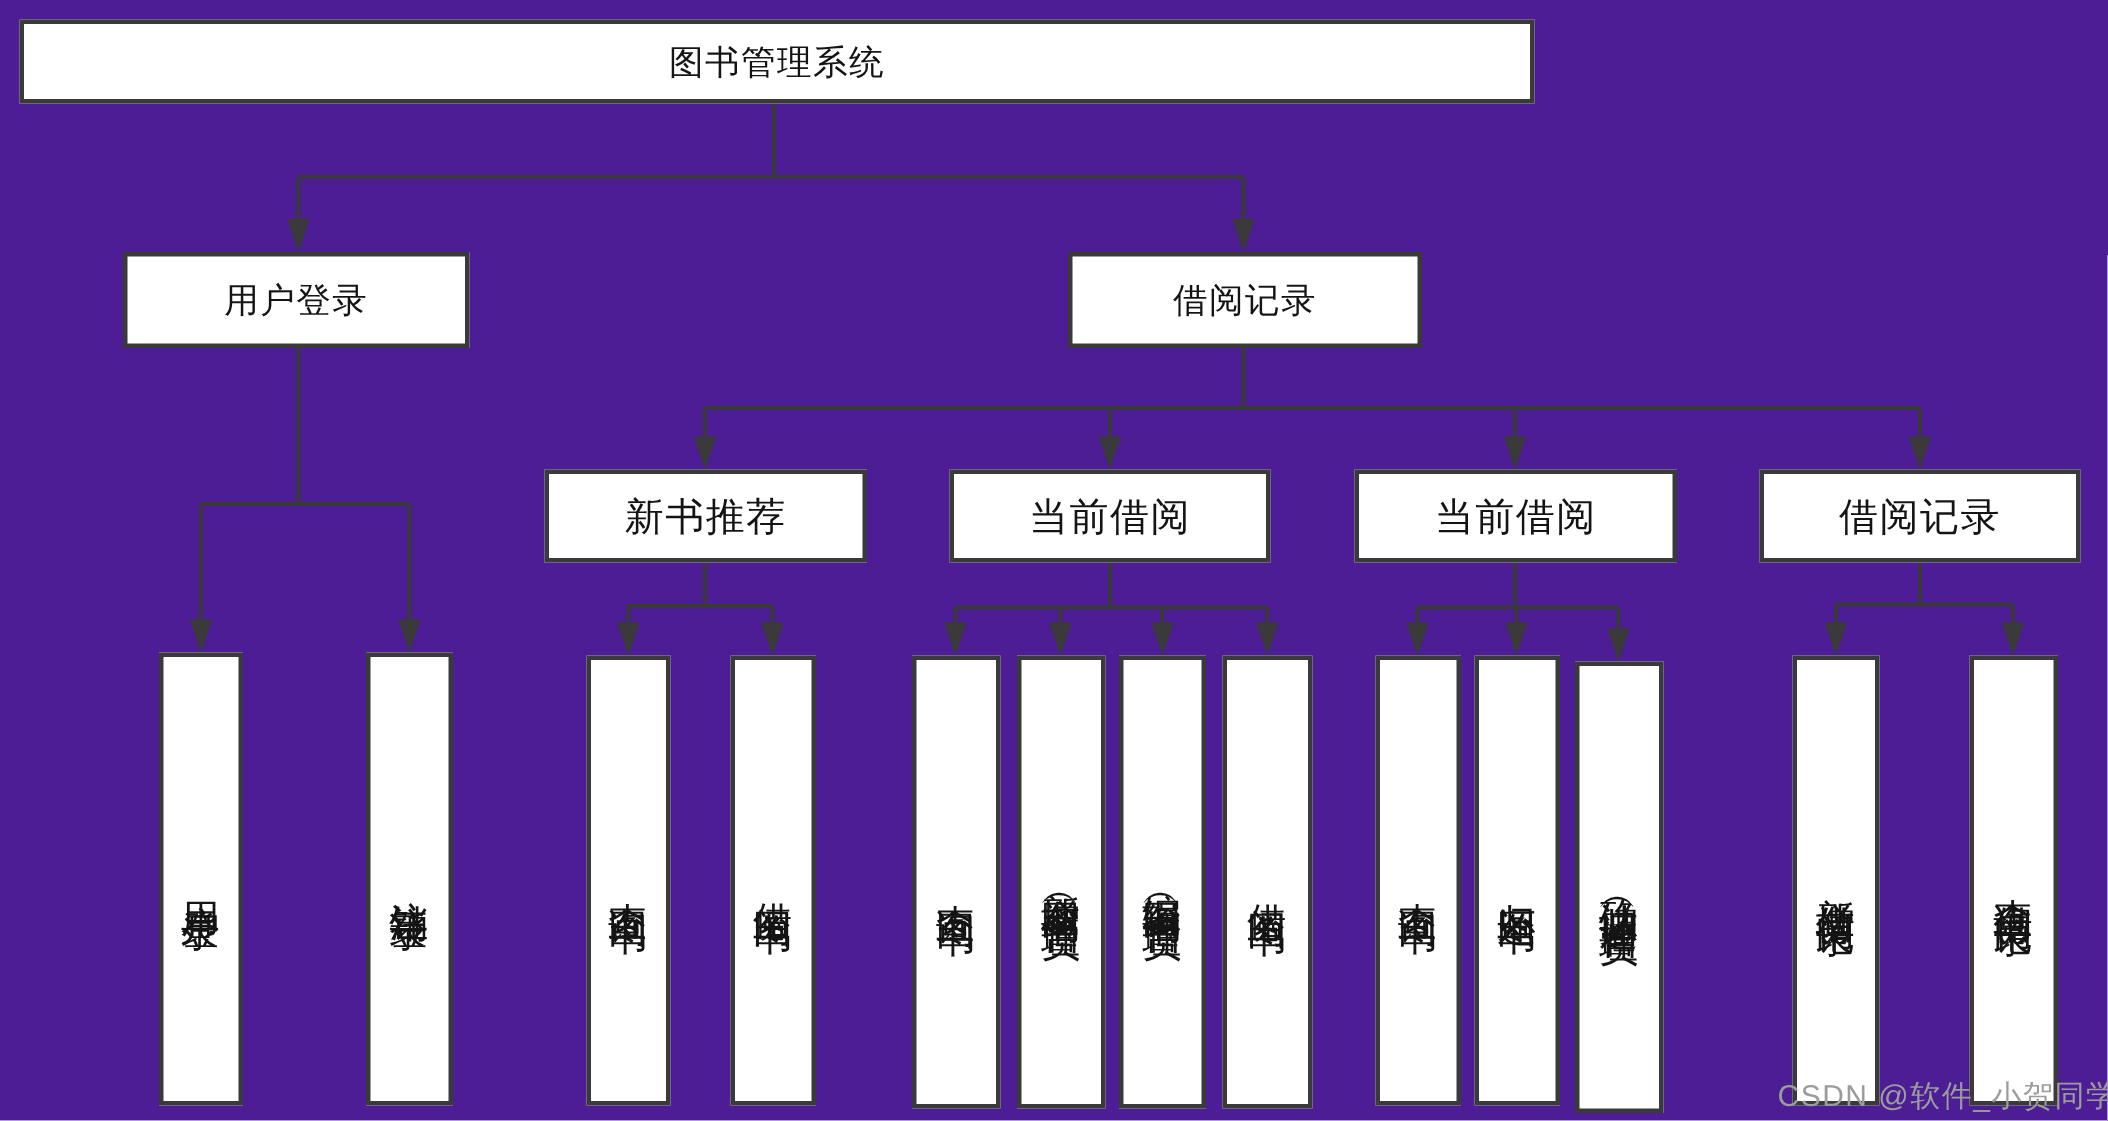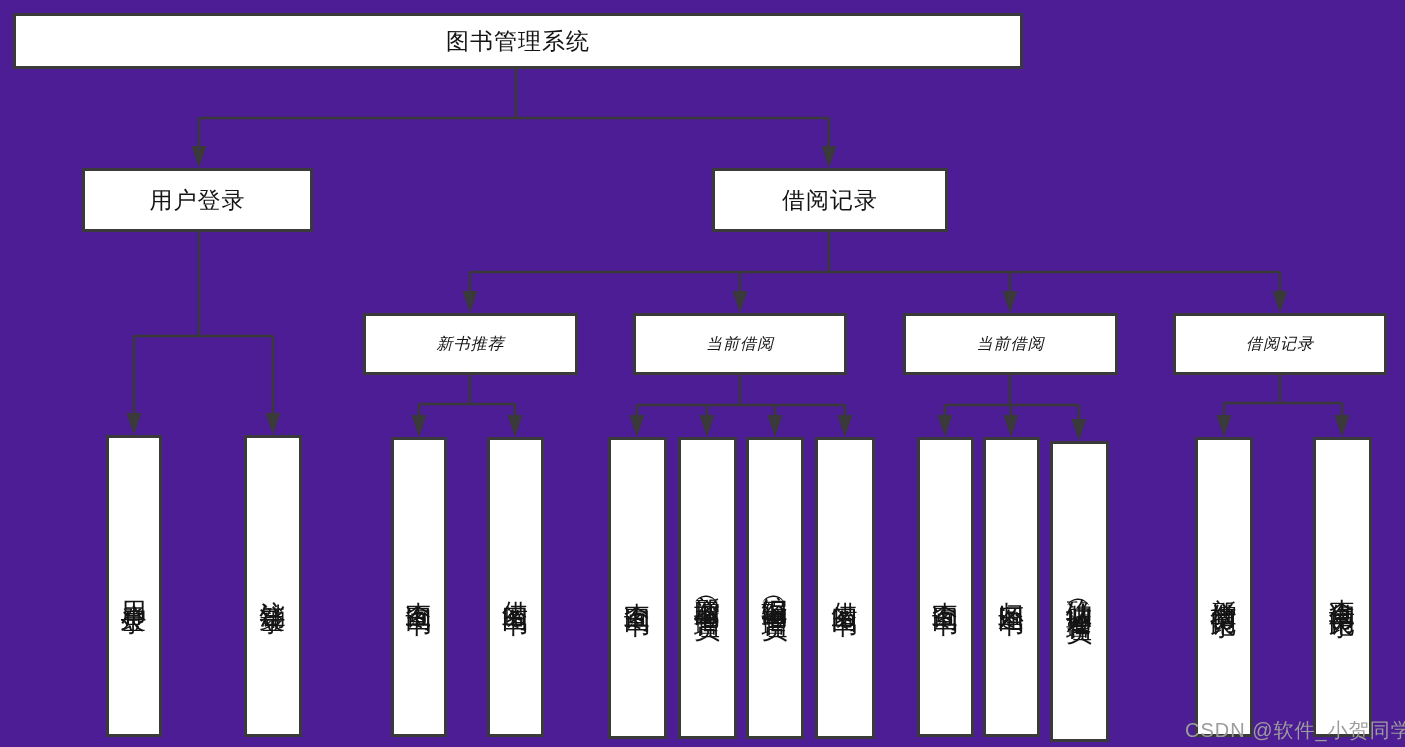--- a/index.html
+++ b/index.html
@@ -30,21 +30,21 @@
     align-items: center;
     justify-content: center;
     z-index: 1;
   }
   .node .lbl {
     color: #141414;
     font-size: 23px;
     letter-spacing: 1px;
     white-space: nowrap;
   }
-  .node.level3 .lbl { font-size: 16px; font-style: italic; }
+  .node.level3 .lbl { font-size: 26px; }
   .node.leaf {
     border-width: 3px;
   }
   .node.leaf .lbl {
     writing-mode: vertical-rl;
     text-orientation: mixed;
     font-size: 26px;
     letter-spacing: 3px;
     white-space: normal;
     line-height: 1;

